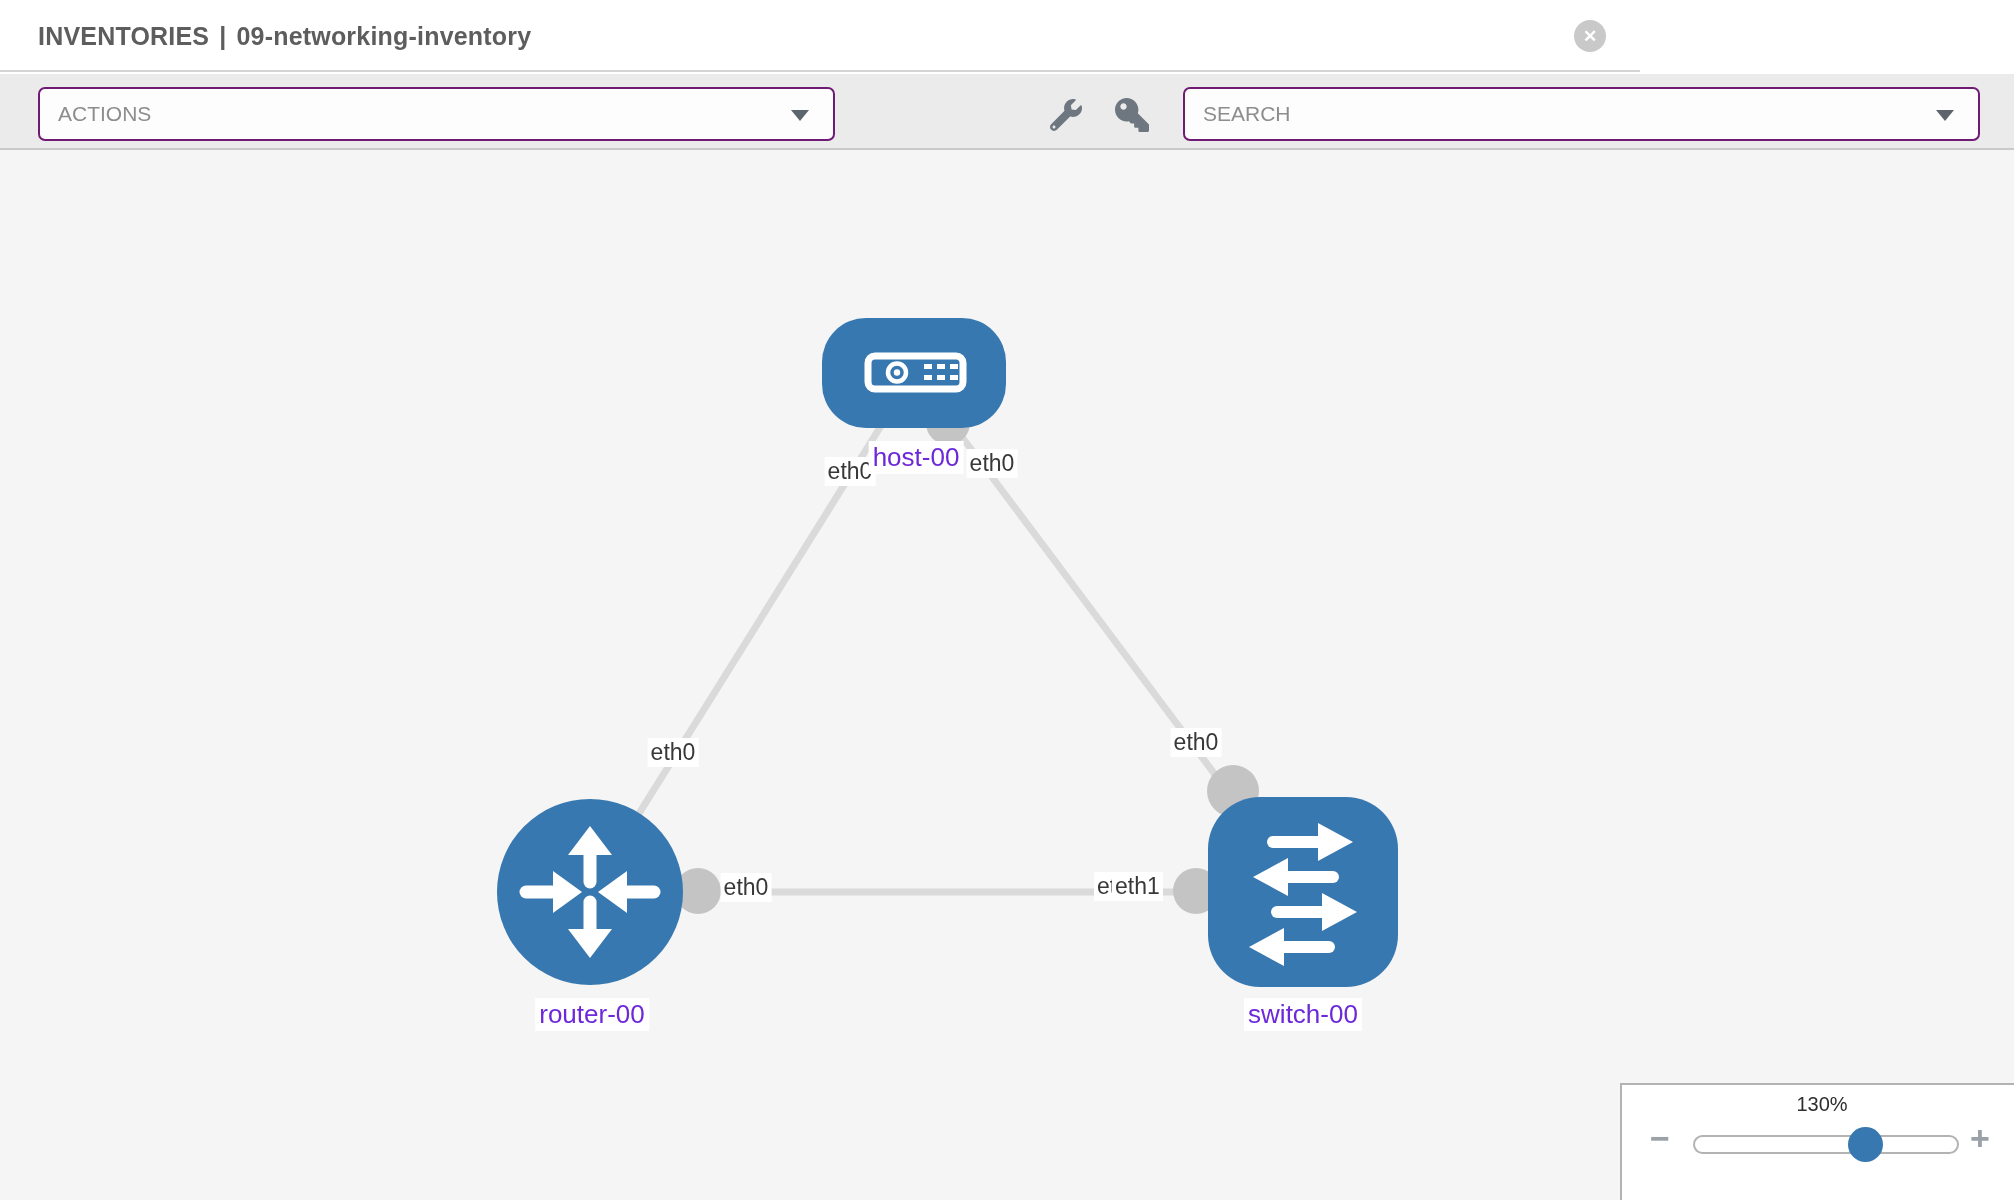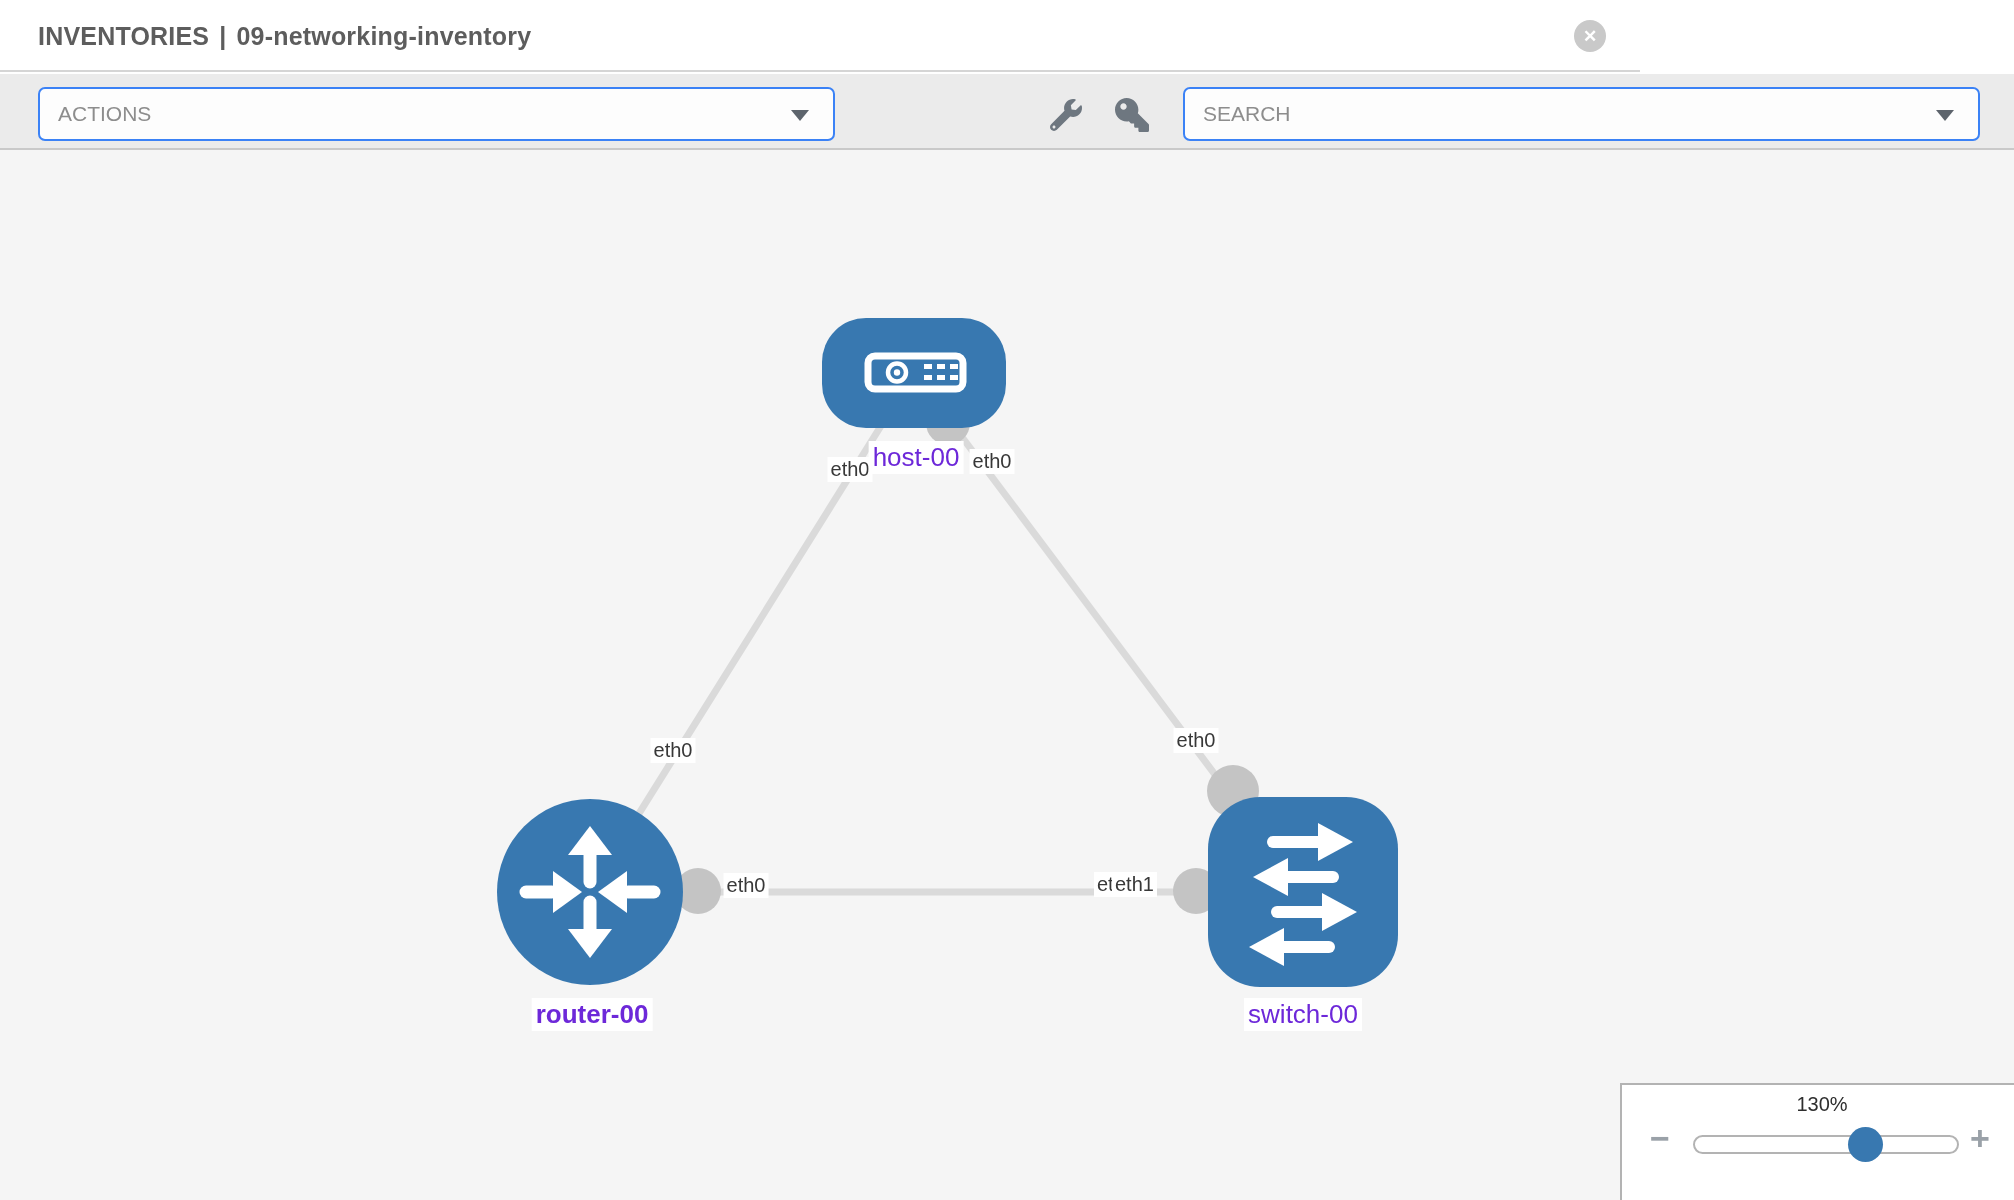--- a/index.html
+++ b/index.html
@@ -28,21 +28,21 @@
     font-size: 17px; font-weight: bold; cursor: pointer;
   }
 
   
   .toolbar {
     position: absolute; left: 0; top: 74px; width: 2014px; height: 76px;
     background: #ebebeb; border-bottom: 2px solid #c9c9c9;
   }
   .select-box {
     position: absolute; top: 13px; height: 54px;
-    background: #fdfdfd; border: 2px solid #3b82f6; border-radius: 7px;
+    background: #fdfdfd; border: 2px solid #701a75; border-radius: 7px;
   }
   .select-box .select-label {
     position: absolute; left: 18px; top: 0; height: 50px; line-height: 50px;
     font-size: 21px; color: #8d8d8d;
   }
   .caret {
     position: absolute; right: 24px; top: 21px; width: 0; height: 0;
     border-left: 9px solid transparent; border-right: 9px solid transparent;
     border-top: 11px solid #5d646c;
   }
@@ -63,21 +63,21 @@
     background: #f5f5f5;
   }
   .graph-svg { position: absolute; left: 0; top: 0; }
 
   .node-label {
     position: absolute; transform: translateX(-50%);
     background: #ffffff; color: #6d28d9; font-size: 26px;
     padding: 1px 4px; white-space: nowrap; z-index: 5;
   }
   .iface-label {
-    position: absolute; background: #ffffff; color: #383838; font-size: 20px;
+    position: absolute; background: #ffffff; color: #383838; font-size: 23px;
     padding: 1px 3px; white-space: nowrap; z-index: 4;
   }
   .centered { transform: translateX(-50%); }
 
   
   .zoom-panel {
     position: absolute; left: 1620px; top: 933px; width: 420px; height: 150px;
     background: #ffffff; border: 2px solid #b3b3b3; z-index: 10;
   }
   .zoom-level {
@@ -187,21 +187,21 @@
         <path d="M-50 -15 L -15 -34 L -15 4 Z" stroke="none"></path>
         <path d="M-26 20 H 20"></path>
         <path d="M54 20 L 19 1 L 19 39 Z" stroke="none"></path>
         <path d="M26 55 H -20"></path>
         <path d="M-54 55 L -19 36 L -19 74 Z" stroke="none"></path>
       </g>
     </g>
   </svg>
 
   <div class="node-label" style="left:916px; top:291px;">host-00</div>
-  <div class="node-label" style="left:592px; top:848px;font-weight:bold;">router-00</div>
+  <div class="node-label" style="left:592px; top:848px;">router-00</div>
   <div class="node-label" style="left:1303px; top:848px;">switch-00</div>
 
   <div class="iface-label centered" style="left:850px; top:307px;">eth0</div>
   <div class="iface-label centered" style="left:992px; top:299px;">eth0</div>
   <div class="iface-label centered" style="left:673px; top:588px;">eth0</div>
   <div class="iface-label centered" style="left:746px; top:723px;">eth0</div>
   <div class="iface-label" style="left:1094px; top:722px;">eth0</div>
   <div class="iface-label" style="left:1112px; top:722px;">eth1</div>
   <div class="iface-label centered" style="left:1196px; top:578px;">eth0</div>
 

